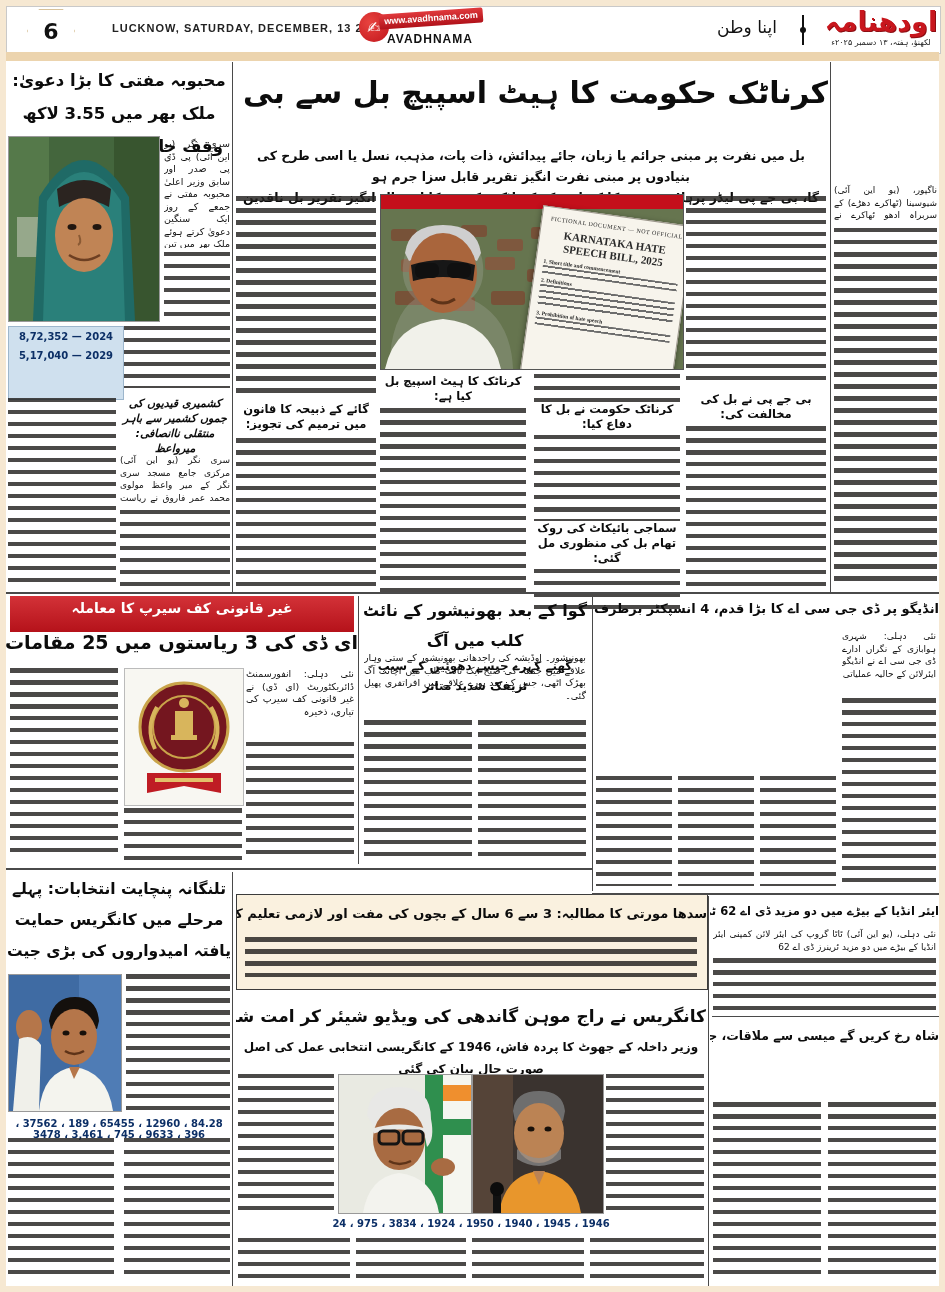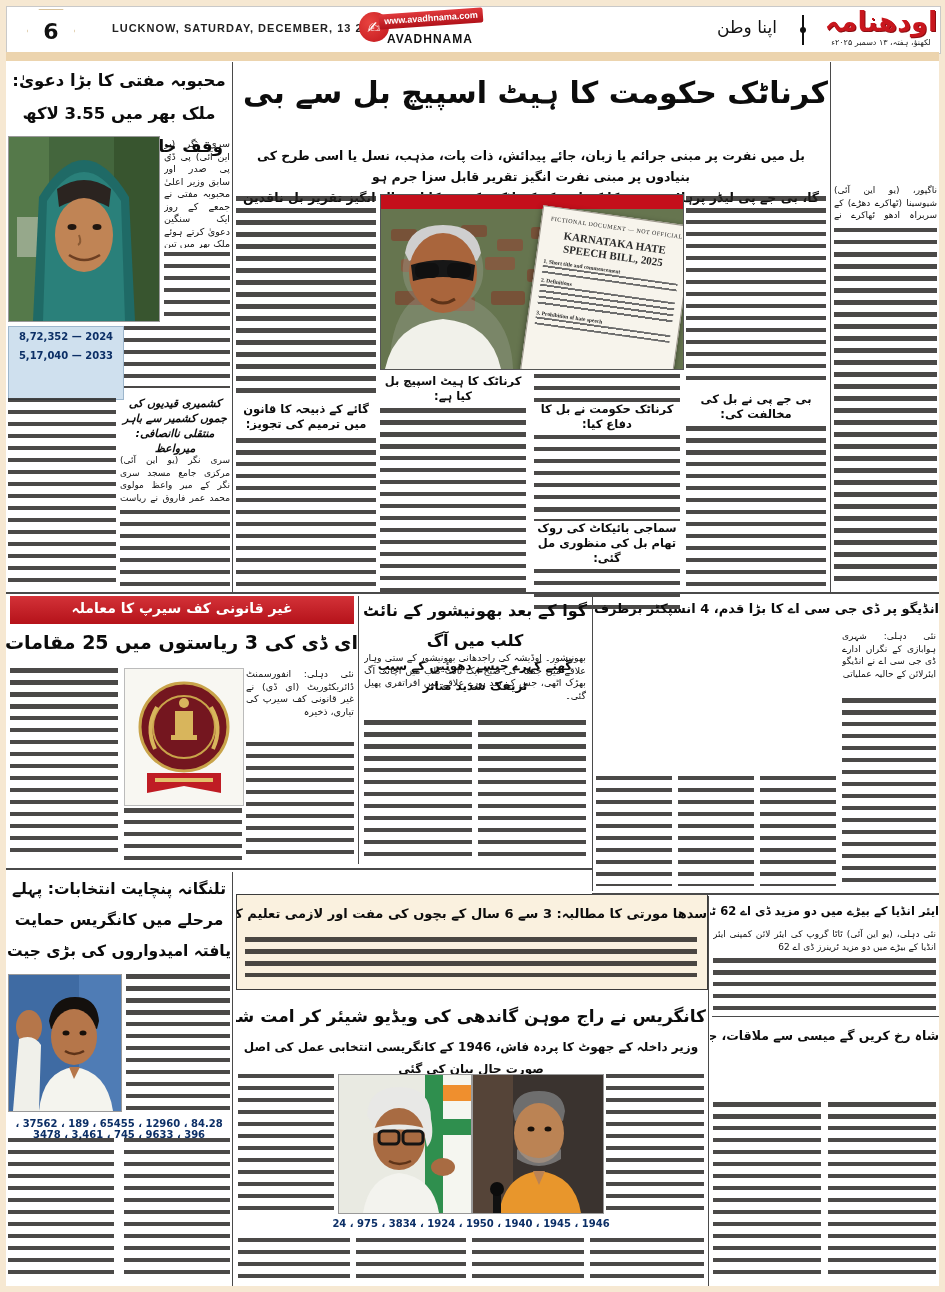--- a/index.html
+++ b/index.html
@@ -91,21 +91,21 @@
         <ellipse cx="88" cy="90" rx="4.5" ry="3" fill="#21160f"></ellipse>
         <path d="M60 118 Q75 128 91 118" stroke="#6d3f22" stroke-width="2.5" fill="none"></path>
         <path d="M70 98 Q73 106 69 108" stroke="#8a5a34" stroke-width="2" fill="none"></path>
       </svg>
     </div>
     <p class="lead" style="position:absolute;left:158px;top:76px;width:66px;height:110px;overflow:hidden;">سری نگر (یو این آئی) پی ڈی پی صدر اور سابق وزیر اعلیٰ محبوبہ مفتی نے جمعے کے روز ایک سنگین دعویٰ کرتے ہوئے ملک بھر میں تین لاکھ چھپن ہزار سے زائد وقف جائیدادوں کے غائب ہونے پر شدید</p>
     <div class="ft" style="position:absolute;left:158px;top:190px;width:66px;height:66px;"></div>
     <div class="ft" style="position:absolute;left:118px;top:264px;width:106px;height:62px;"></div>
     <div class="abs" style="left:2px;top:264px;width:108px;height:64px;background:#cfe0ee;border:1px solid #9db6cc;padding:4px 3px;">
       <div class="figs">2024 — 8,72,352</div>
-      <div class="figs" style="margin-top:8px;">2033 — 5,17,040</div>
+      <div class="figs" style="margin-top:8px;">2029 — 5,17,040</div>
     </div>
     <div class="ft" style="position:absolute;left:2px;top:336px;width:108px;height:190px;"></div>
 
     <div class="subhd" style="position:absolute;left:114px;top:334px;width:110px;font-size:11px;font-style:italic;">کشمیری قیدیوں کی جموں کشمیر سے باہر منتقلی ناانصافی: میرواعظ</div>
     <p class="lead" style="position:absolute;left:114px;top:392px;width:110px;height:52px;overflow:hidden;font-size:9px;">سری نگر (یو این آئی) مرکزی جامع مسجد سری نگر کے میر واعظ مولوی محمد عمر فاروق نے ریاست میں</p>
     <div class="ft" style="position:absolute;left:114px;top:448px;width:110px;height:78px;"></div>
   </div>
 
   <div class="abs" style="left:234px;top:62px;width:594px;height:530px;">
     <div class="hl" style="font-size:30px;line-height:62px;white-space:nowrap;overflow:hidden;">کرناٹک حکومت کا ہیٹ اسپیچ بل سے بی جے پی آگ بگولا</div>
@@ -174,21 +174,21 @@
     <div class="subhd" style="position:absolute;left:452px;top:330px;width:140px;">بی جے پی نے بل کی مخالفت کی:</div>
     <div class="ft" style="position:absolute;left:452px;top:364px;width:140px;height:162px;"></div>
   </div>
 
   <div class="abs" style="left:832px;top:62px;width:107px;height:530px;">
     <p class="lead" style="position:absolute;left:2px;top:122px;width:103px;height:40px;overflow:hidden;font-size:9px;">ناگپور، (یو این آئی) شیوسینا (ٹھاکرے دھڑے) کے سربراہ ادھو ٹھاکرے نے جمعہ کو</p>
     <div class="ft" style="position:absolute;left:2px;top:166px;width:103px;height:360px;"></div>
   </div>
 
   <div class="abs" style="left:6px;top:594px;width:352px;height:272px;">
-    <div class="kicker" style="position:absolute;left:4px;top:2px;width:344px;height:28px;font-size:14px;line-height:24px;">غیر قانونی کف سیرپ کا معاملہ</div>
+    <div class="kicker" style="position:absolute;left:4px;top:2px;width:344px;height:36px;font-size:14px;line-height:24px;">غیر قانونی کف سیرپ کا معاملہ</div>
     <div class="hl" style="position:absolute;left:0;top:30px;width:352px;font-size:19px;line-height:36px;white-space:nowrap;overflow:hidden;">ای ڈی کی 3 ریاستوں میں 25 مقامات پر چھاپہ ماری</div>
     <p class="lead" style="position:absolute;left:240px;top:74px;width:108px;height:70px;overflow:hidden;">نئی دہلی: انفورسمنٹ ڈائریکٹوریٹ (ای ڈی) نے غیر قانونی کف سیرپ کی تیاری، ذخیرہ</p>
     <div class="ft" style="position:absolute;left:240px;top:148px;width:108px;height:118px;"></div>
     <div class="photo" style="left:118px;top:74px;width:118px;height:136px;border:1px solid #bbb;background:#fdfdfb;">
       <svg width="118" height="136" viewBox="0 0 118 136">
         <rect width="118" height="136" fill="#f8f7f2"></rect>
         <circle cx="59" cy="58" r="44" fill="#74161f"></circle>
         <circle cx="59" cy="58" r="44" fill="none" stroke="#c9a44a" stroke-width="3"></circle>
         <circle cx="59" cy="58" r="31" fill="none" stroke="#c9a44a" stroke-width="2"></circle>
         <path d="M30 80 Q20 58 32 38" stroke="#d8b55c" stroke-width="4" fill="none"></path>

